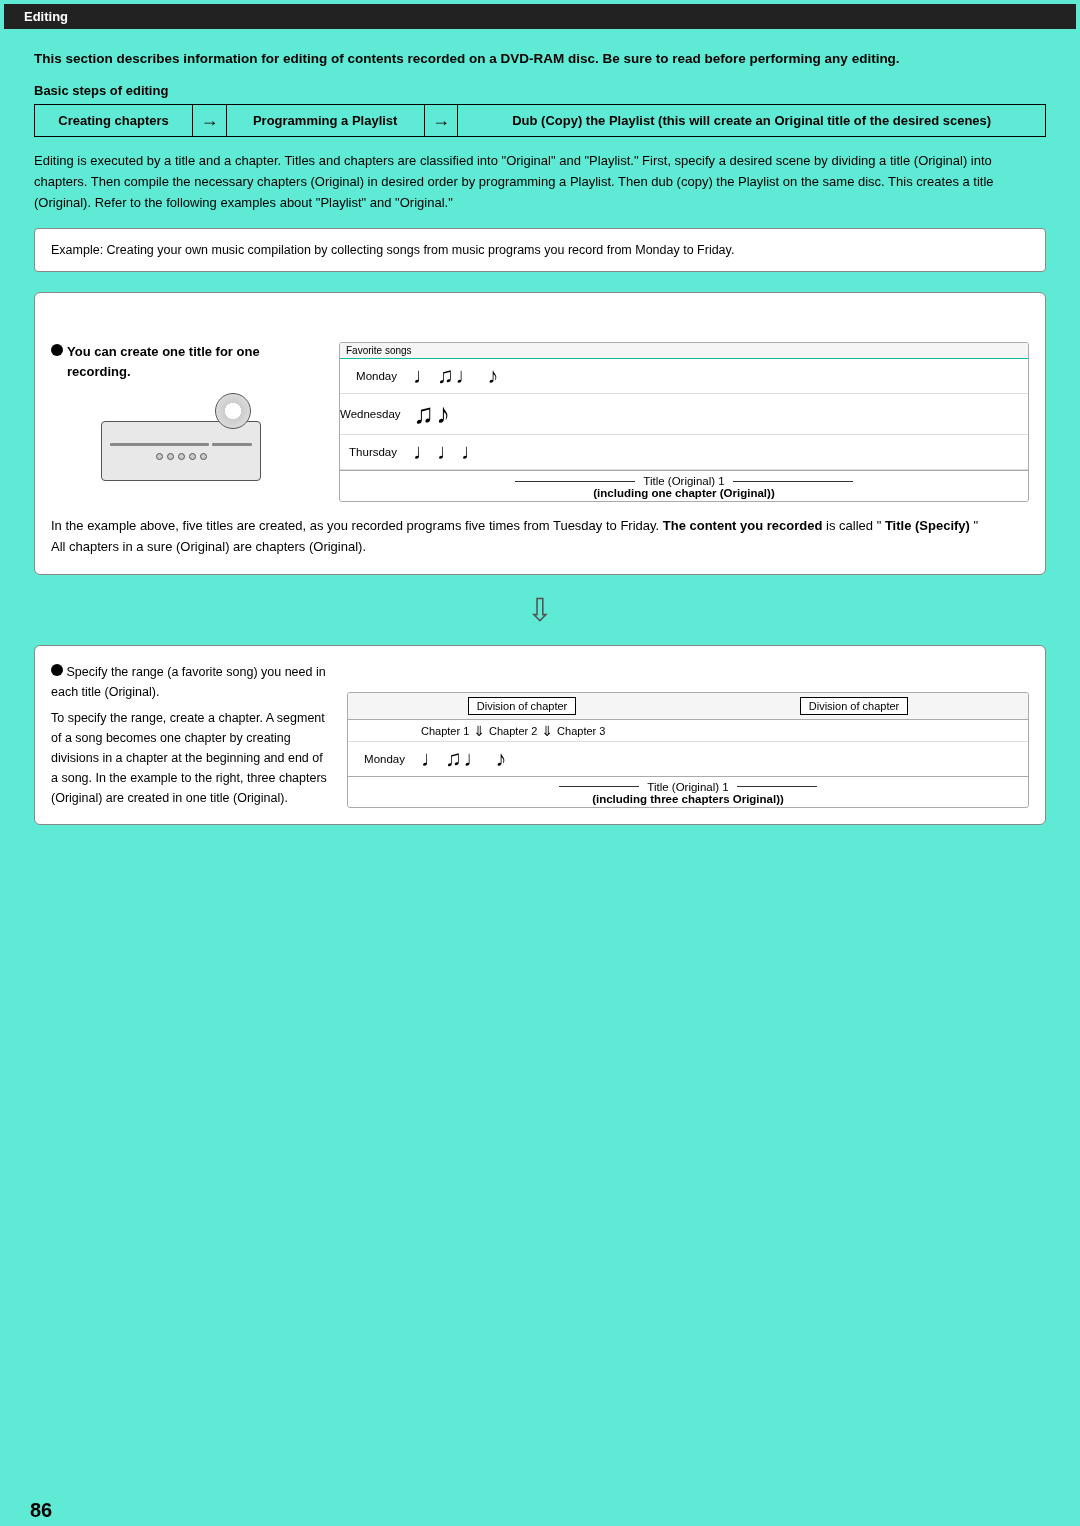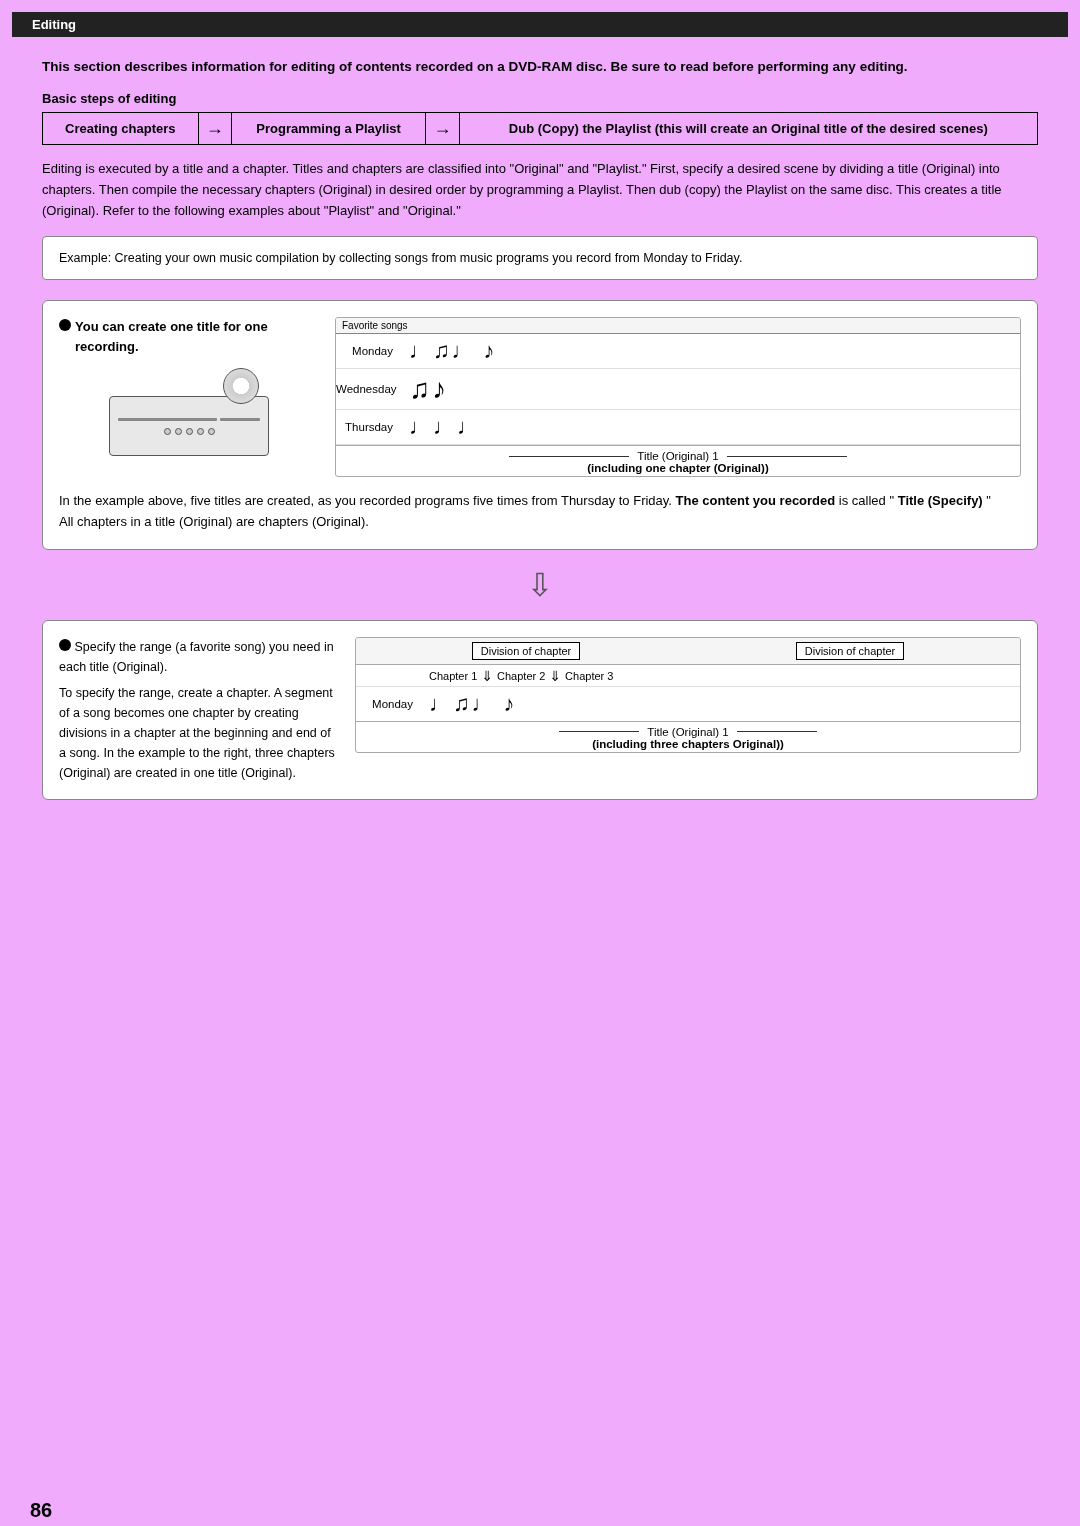--- a/index.html
+++ b/index.html
@@ -8,22 +8,22 @@
       font-size: 13px;
       background: #fff;
       width: 1080px;
       min-height: 1526px;
       color: #000;
     }
 
     .page {
       width: 1080px;
       min-height: 1526px;
-      background: #f0abfc;
-      padding: 12px;
+      background: #5eead4;
+      padding: 4px;
       position: relative;
     }
 
     
     .top-bar {
       background: #222;
       color: #fff;
       font-size: 13px;
       font-weight: bold;
       padding: 5px 20px;
@@ -108,22 +108,23 @@
     .diagram-box {
       border: 1px solid #888;
       border-radius: 6px;
       padding: 16px;
       margin-bottom: 16px;
       background: #fff;
     }
 
     .diagram-box-inner {
       display: flex;
-      gap: 16px;
+      gap: 28px;
       align-items: flex-start;
+      margin-top: 33px;
     }
 
     .diagram-left {
       flex: 0 0 260px;
       font-size: 12.5px;
       line-height: 1.5;
     }
 
     .diagram-left .bullet-title {
       font-weight: bold;
@@ -246,21 +247,21 @@
     }
     .arrow-down {
       font-size: 32px;
       color: #555;
     }
 
     
     .bottom-diagram-inner {
       display: flex;
       gap: 16px;
-      align-items: flex-start;
+      align-items: flex-end;
     }
 
     .bottom-diagram-left {
       flex: 0 0 280px;
       font-size: 12.5px;
       line-height: 1.6;
     }
 
     .bottom-diagram-right {
       flex: 1;
@@ -424,27 +425,27 @@
                 <span>Title (Original) 1</span>
                 <div style="flex:1;height:1px;background:#333;max-width:120px;"></div>
               </div>
               <div class="chart-footer-bold">(including one chapter (Original))</div>
             </div>
           </div>
         </div>
       </div>
 
       <div style="margin-top:14px;font-size:13px;line-height:1.6;">
-        <span>In the example above, five titles are created, as you recorded programs five times from Thursday to Friday.</span>
+        <span>In the example above, five titles are created, as you recorded programs five times from Tuesday to Friday.</span>
         <span class="in-text-bold">The content you recorded</span>
         <span> is called "</span>
         <span class="in-text-bold">Title (Specify)</span>
         <span>"</span>
         <br>
-        <span>All chapters in a title (Original) are chapters (Original).</span>
+        <span>All chapters in a sure (Original) are chapters (Original).</span>
       </div>
     </div>
 
     <div class="arrow-down-container">
       <span class="arrow-down">⇩</span>
     </div>
 
     <div class="diagram-box">
       <div class="bottom-diagram-inner">
         <div class="bottom-diagram-left">

